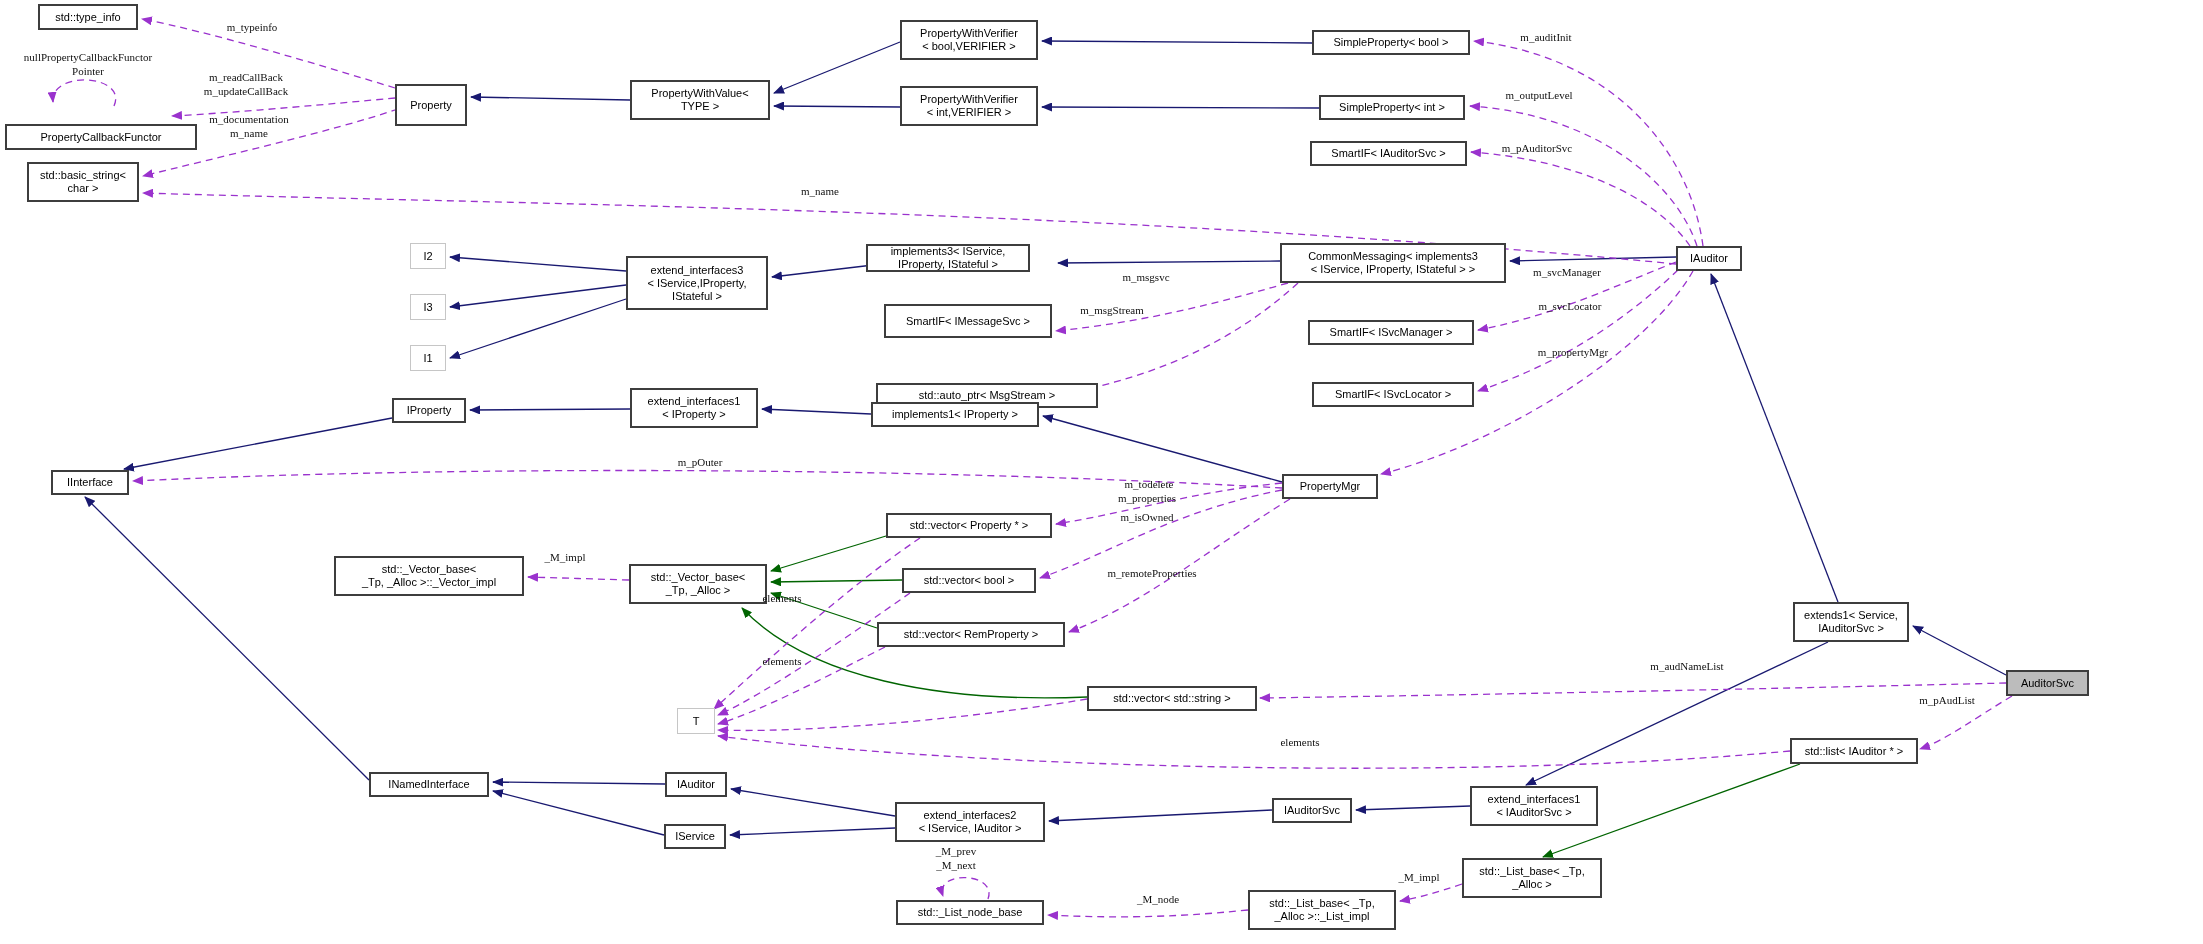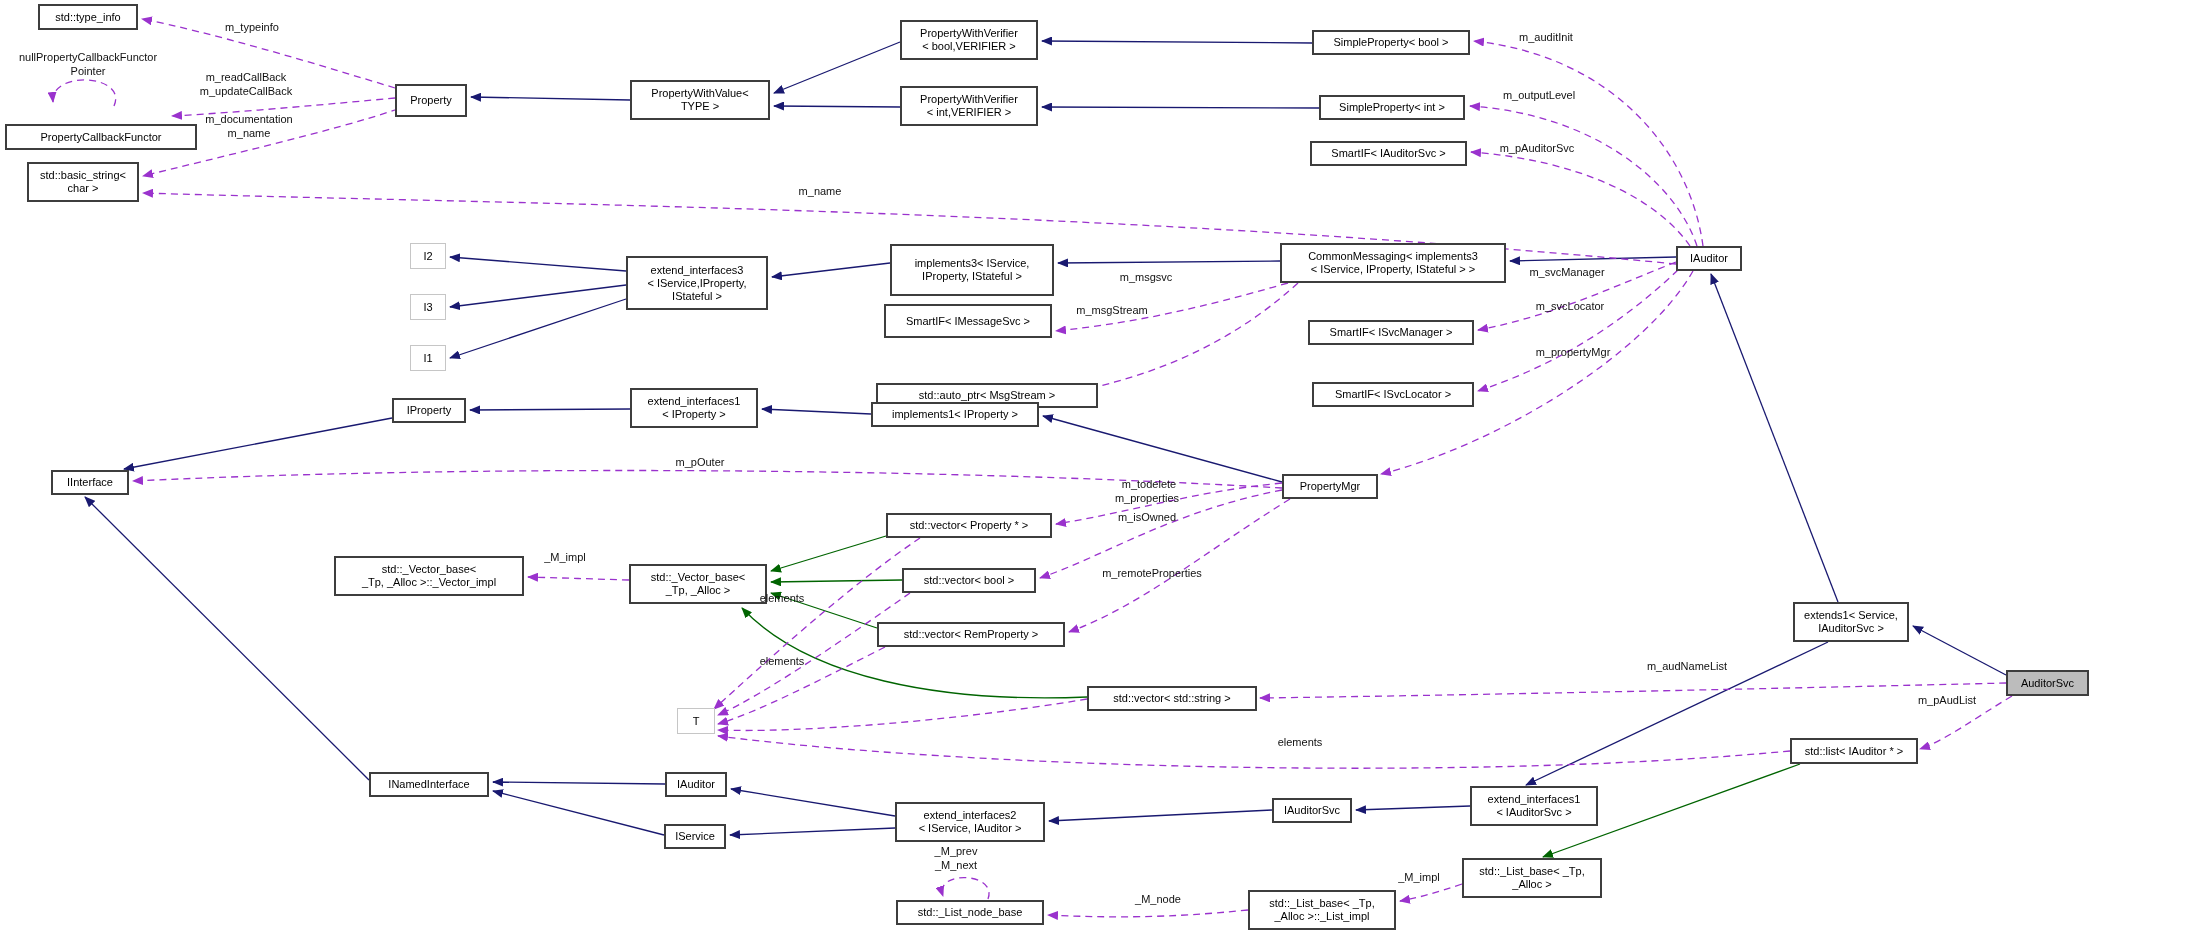--- a/index.html
+++ b/index.html
@@ -6,21 +6,21 @@
   body{width:2203px;height:944px;position:relative;overflow:hidden;
        font-family:"Liberation Sans",sans-serif;color:#000;}
   svg.edges{position:absolute;left:0;top:0;z-index:1;}
   .node{position:absolute;z-index:2;background:#ffffff;border:2px solid #3d3d3d;
         box-sizing:border-box;display:flex;flex-direction:column;align-items:center;
         justify-content:center;font-size:11px;line-height:13px;text-align:center;
         white-space:nowrap;}
   .node.param{border:1.5px solid #c6c6c6;}
   .node.focus{background:#bcbcbc;}
   .elabel{position:absolute;z-index:3;transform:translate(-50%,-50%);
-          font-size:11px;line-height:12px;white-space:nowrap;color:#101010;text-align:center;}
+          font-size:11px;line-height:12px;white-space:nowrap;color:#101010;text-align:center;font-family:Liberation Serif, serif;}
 </style>
 </head>
 <body>
 
 <svg class="edges" width="2203" height="944" viewBox="0 0 2203 944">
   <defs>
     <marker id="ab" markerWidth="11" markerHeight="9" refX="10" refY="4.5" orient="auto" markerUnits="userSpaceOnUse">
       <path d="M0,0 L11,4.5 L0,9 z" fill="#191970"></path>
     </marker>
     <marker id="ag" markerWidth="11" markerHeight="9" refX="10" refY="4.5" orient="auto" markerUnits="userSpaceOnUse">
@@ -102,21 +102,21 @@
 <div class="node" style="left:38px;top:4px;width:100px;height:26px">
   <div>std::type_info</div>
 </div>
 <div class="node" style="left:5px;top:124px;width:192px;height:26px">
   <div>PropertyCallbackFunctor</div>
 </div>
 <div class="node" style="left:27px;top:162px;width:112px;height:40px">
   <div>std::basic_string&lt;</div>
   <div>char &gt;</div>
 </div>
-<div class="node" style="left:395px;top:84px;width:72px;height:33px">
+<div class="node" style="left:395px;top:84px;width:72px;height:42px">
   <div>Property</div>
 </div>
 <div class="node" style="left:630px;top:80px;width:140px;height:40px">
   <div>PropertyWithValue&lt;</div>
   <div>TYPE &gt;</div>
 </div>
 <div class="node" style="left:900px;top:20px;width:138px;height:40px">
   <div>PropertyWithVerifier</div>
   <div>&lt; bool,VERIFIER &gt;</div>
 </div>
@@ -140,21 +140,21 @@
   <div>I3</div>
 </div>
 <div class="node param" style="left:410px;top:345px;width:36px;height:26px">
   <div>I1</div>
 </div>
 <div class="node" style="left:626px;top:256px;width:142px;height:54px">
   <div>extend_interfaces3</div>
   <div>&lt; IService,IProperty,</div>
   <div>IStateful &gt;</div>
 </div>
-<div class="node" style="left:890px;top:244px;width:164px;height:52px">
+<div class="node" style="left:866px;top:244px;width:164px;height:28px">
   <div>implements3&lt; IService,</div>
   <div>IProperty, IStateful &gt;</div>
 </div>
 <div class="node" style="left:884px;top:304px;width:168px;height:34px">
   <div>SmartIF&lt; IMessageSvc &gt;</div>
 </div>
 <div class="node" style="left:876px;top:383px;width:222px;height:25px">
   <div>std::auto_ptr&lt; MsgStream &gt;</div>
 </div>
 <div class="node" style="left:1280px;top:243px;width:226px;height:40px">

